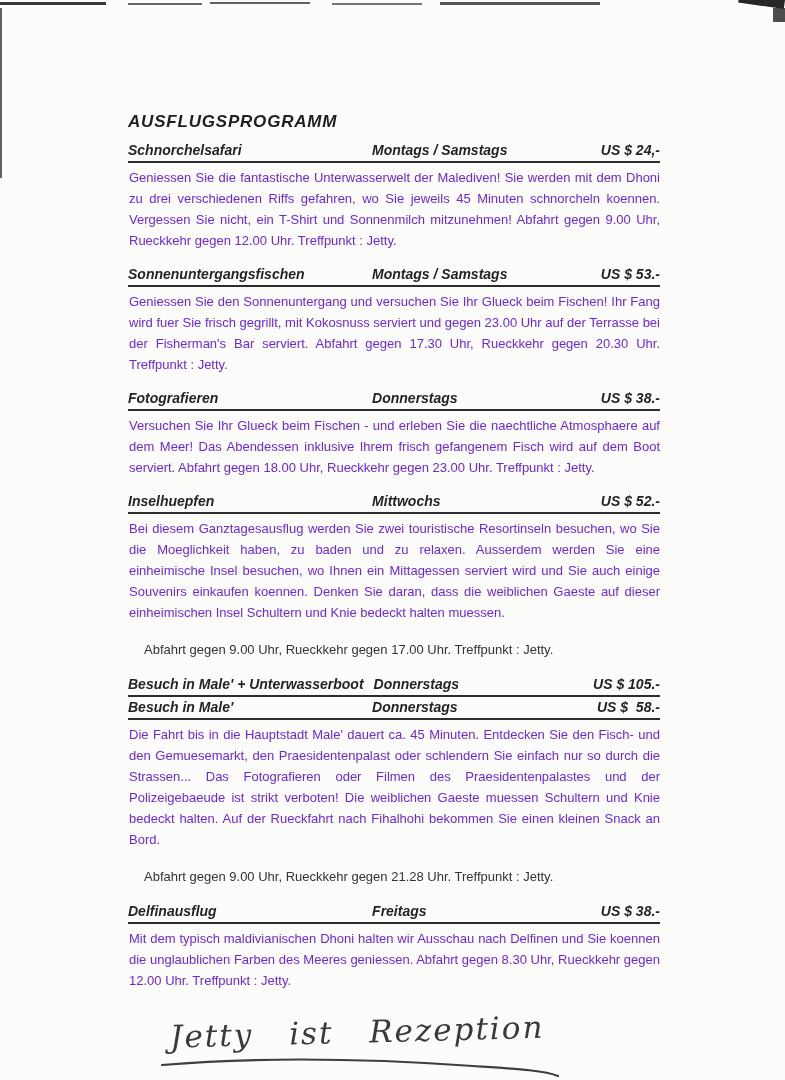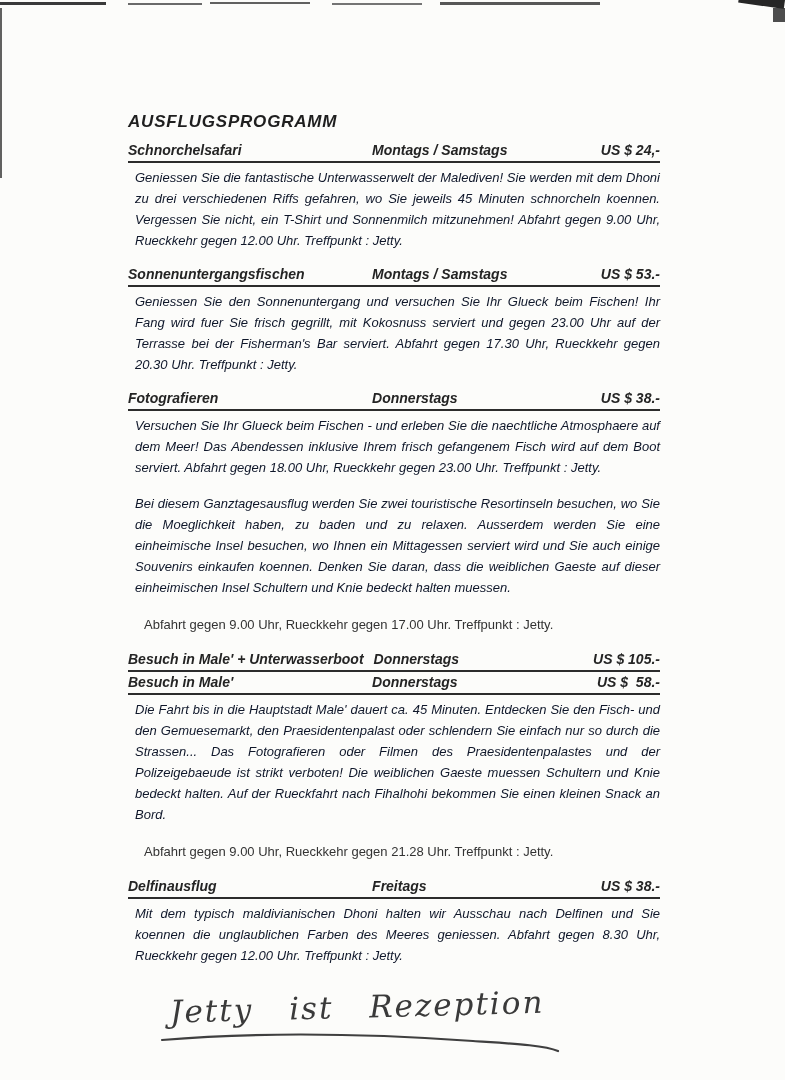--- a/index.html
+++ b/index.html
@@ -37,26 +37,25 @@
     font-weight: bold;
     font-style: italic;
     font-size: 14px;
     line-height: 17px;
     color: #242424;
   }
   .hname { min-width: 44%; padding-right: 10px; white-space: nowrap; }
   .hday  { flex: 1; white-space: nowrap; }
   .hprice { white-space: pre; padding-left: 8px; }
   .body-text {
-    margin: 4px 0 0 7px;
+    margin: 4px 0 0 1px;
     font-size: 13px;
     line-height: 21px;
     text-align: justify;
-    color: #0f172a;
-    font-style: italic;
+    color: #6d28d9;
   }
   .schedule-line {
     margin: 16px;
     font-size: 13px;
     line-height: 21px;
     color: #333;
   }
   .handwriting-block {
     margin: 22px 0 0 30px;
     position: relative;
@@ -121,20 +120,25 @@
   <section class="section">
     <div class="hdr-row">
       <span class="hname">Fotografieren</span>
       <span class="hday">Donnerstags</span>
       <span class="hprice">US $ 38.-</span>
     </div>
     <p class="body-text">Versuchen Sie Ihr Glueck beim Fischen - und erleben Sie die naechtliche Atmosphaere auf dem Meer! Das Abendessen inklusive Ihrem frisch gefangenem Fisch wird auf dem Boot serviert. Abfahrt gegen 18.00 Uhr, Rueckkehr gegen 23.00 Uhr. Treffpunkt : Jetty.</p>
   </section>
 
   <section class="section">
+    <div class="hdr-row">
+      <span class="hname">Inselhuepfen</span>
+      <span class="hday">Mittwochs</span>
+      <span class="hprice">US $ 52.-</span>
+    </div>
     <p class="body-text">Bei diesem Ganztagesausflug werden Sie zwei touristische Resortinseln besuchen, wo Sie die Moeglichkeit haben, zu baden und zu relaxen. Ausserdem werden Sie eine einheimische Insel besuchen, wo Ihnen ein Mittagessen serviert wird und Sie auch einige Souvenirs einkaufen koennen. Denken Sie daran, dass die weiblichen Gaeste auf dieser einheimischen Insel Schultern und Knie bedeckt halten muessen.</p>
     <p class="schedule-line">Abfahrt gegen 9.00 Uhr, Rueckkehr gegen 17.00 Uhr. Treffpunkt : Jetty.</p>
   </section>
 
   <section class="section">
     <div class="hdr-row">
       <span class="hname">Besuch in Male' + Unterwasserboot</span>
       <span class="hday">Donnerstags</span>
       <span class="hprice">US $ 105.-</span>
     </div>

